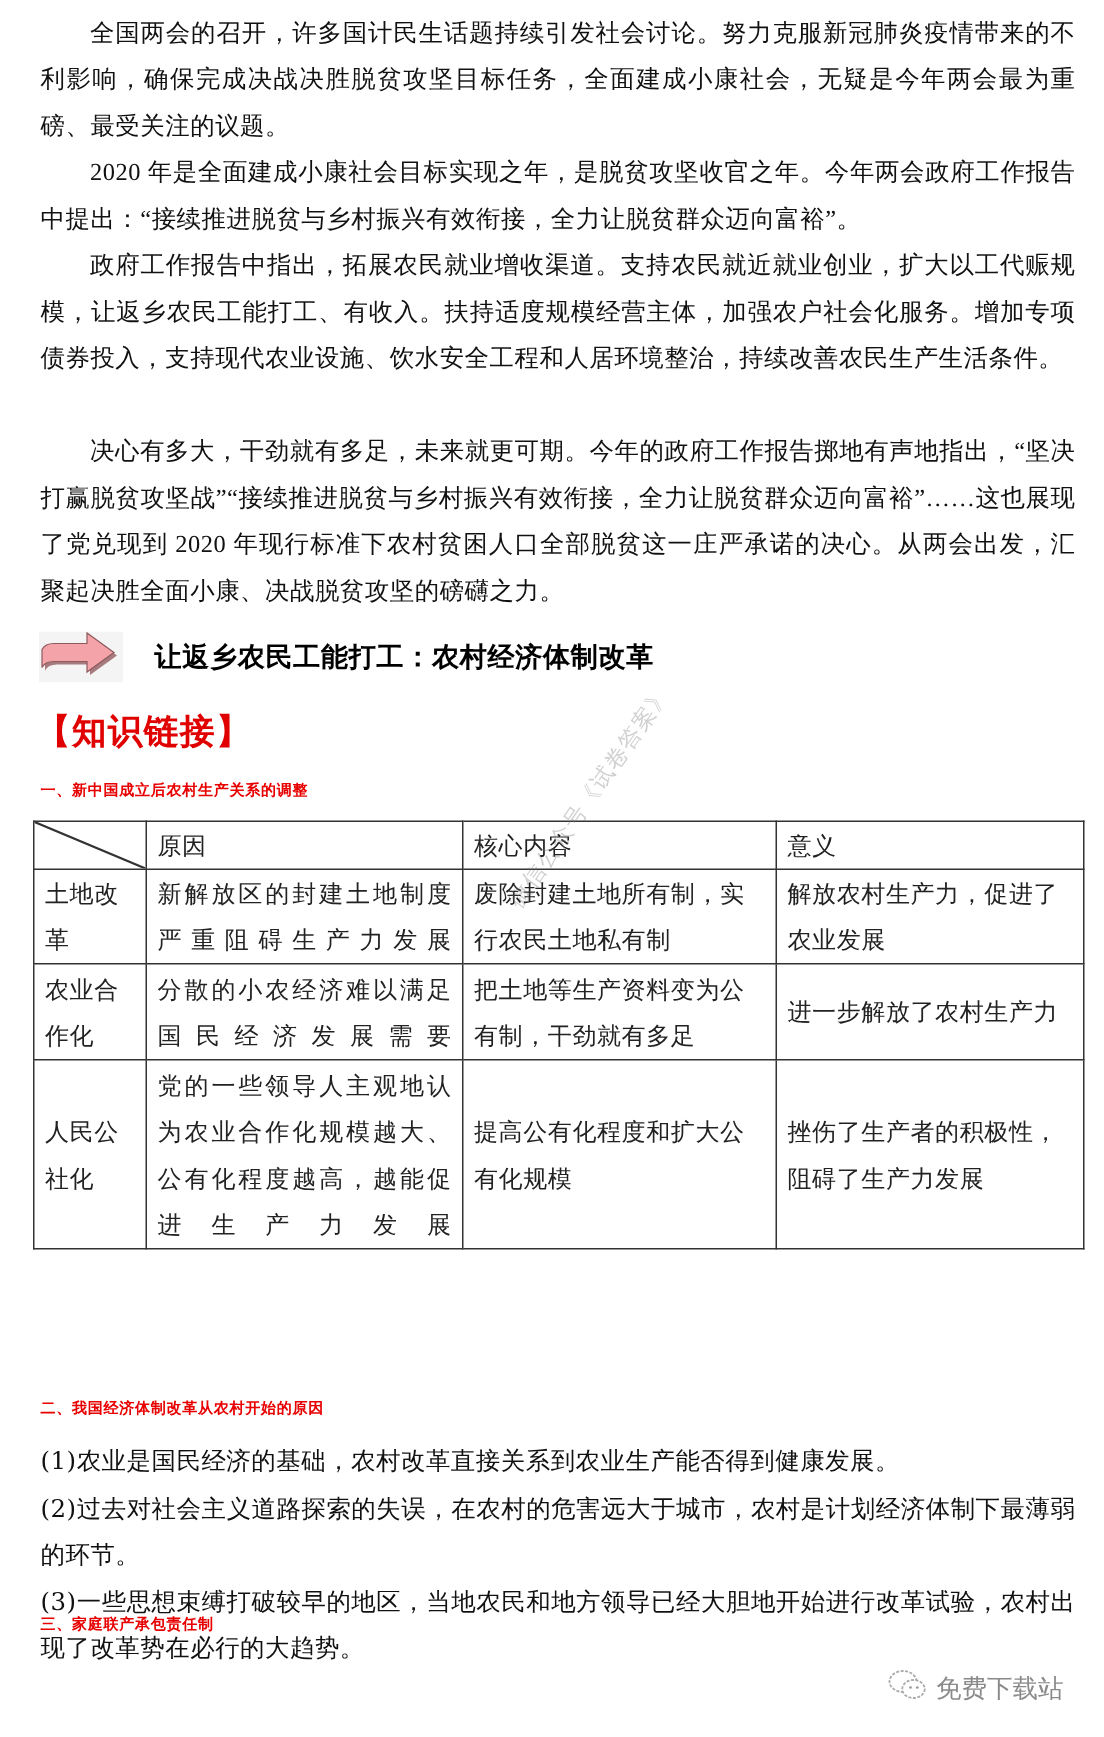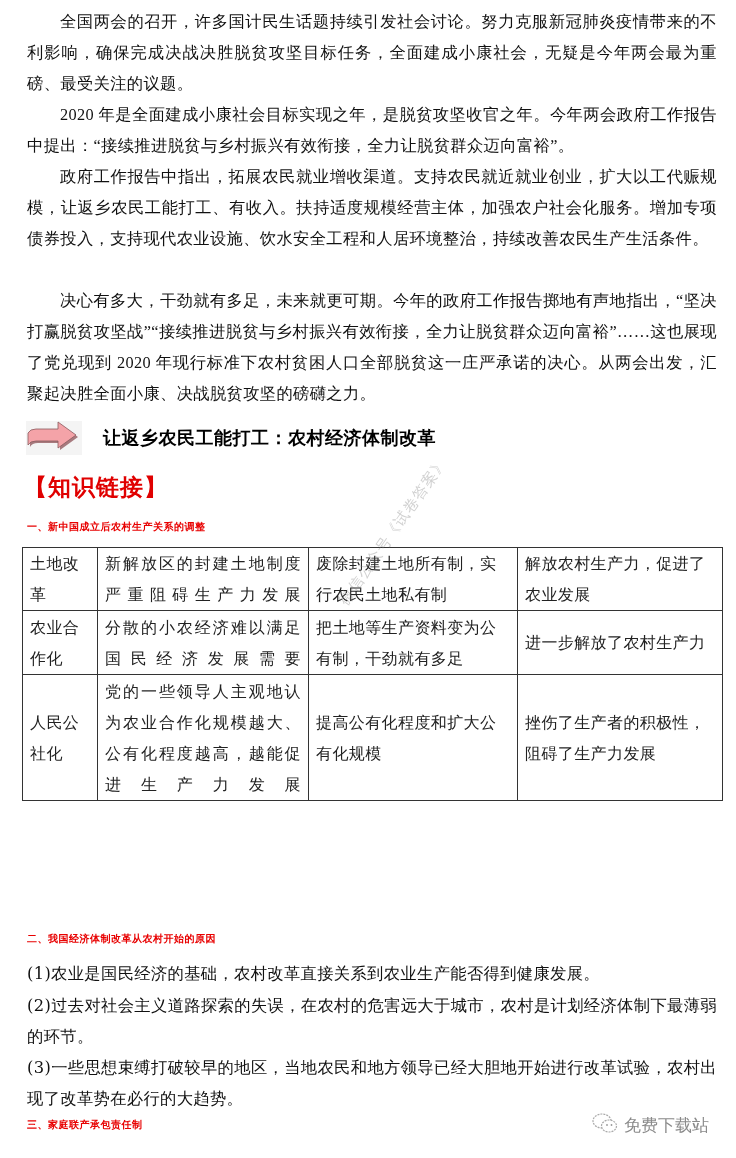--- a/index.html
+++ b/index.html
@@ -38,20 +38,30 @@
   </span>
 </div>
 <div class="callout-title">让返乡农民工能打工：农村经济体制改革</div>
 
 <div class="knowledge">【知识链接】</div>
 
 <div class="section-head" style="top:520px;">一、新中国成立后农村生产关系的调整</div>
 
 <table class="grid">
   <tbody>
+      <tr style="height:31px;">
+    <td class="c0 diag">
+      <svg preserveAspectRatio="none" viewBox="0 0 100 100">
+            <line x1="0" y1="0" x2="100" y2="100" stroke="#333" stroke-width="1.5" vector-effect="non-scaling-stroke"></line>
+          </svg>
+    </td>
+    <td class="c1">原因</td>
+    <td class="c2">核心内容</td>
+    <td>意义</td>
+  </tr>
   <tr style="height:63px;">
     <td class="c0">土地改革</td>
     <td class="c1 justify">新解放区的封建土地制度严重阻碍生产力发展</td>
     <td class="c2">废除封建土地所有制，实行农民土地私有制</td>
     <td>解放农村生产力，促进了农业发展</td>
   </tr>
   <tr style="height:64px;">
     <td class="c0">农业合作化</td>
     <td class="c1 justify">分散的小农经济难以满足国民经济发展需要</td>
     <td class="c2">把土地等生产资料变为公有制，干劲就有多足</td>
@@ -64,21 +74,21 @@
     <td>挫伤了生产者的积极性，阻碍了生产力发展</td>
   </tr>
 </tbody>
   </table>
 
 <div class="section-head" style="top:932px;">二、我国经济体制改革从农村开始的原因</div>
 <p class="para" style="top:958px;">(1)农业是国民经济的基础，农村改革直接关系到农业生产能否得到健康发展。</p>
 <p class="para" style="top:990px;">(2)过去对社会主义道路探索的失误，在农村的危害远大于城市，农村是计划经济体制下最薄弱的环节。</p>
 <p class="para" style="top:1052px;">(3)一些思想束缚打破较早的地区，当地农民和地方领导已经大胆地开始进行改革试验，农村出现了改革势在必行的大趋势。</p>
 
-<div class="section-head" style="top:1118px;">三、家庭联产承包责任制</div>
+<div class="section-head" style="top:1076px;">三、家庭联产承包责任制</div>
 
 <div class="watermark">微信公众号《试卷答案》</div>
 
 <div class="wechat">
   <span>
     <svg width="26" height="22" viewBox="0 0 26 22">
       <ellipse cx="10" cy="9" rx="9" ry="7" fill="none" stroke="#aaa" stroke-width="1.2" stroke-dasharray="2 1"></ellipse>
       <ellipse cx="17" cy="14" rx="7.5" ry="6" fill="#fff" stroke="#aaa" stroke-width="1.2" stroke-dasharray="2 1"></ellipse>
       <circle cx="15" cy="13" r="0.9" fill="#999"></circle>
         <circle cx="19.5" cy="13" r="0.9" fill="#999"></circle>

